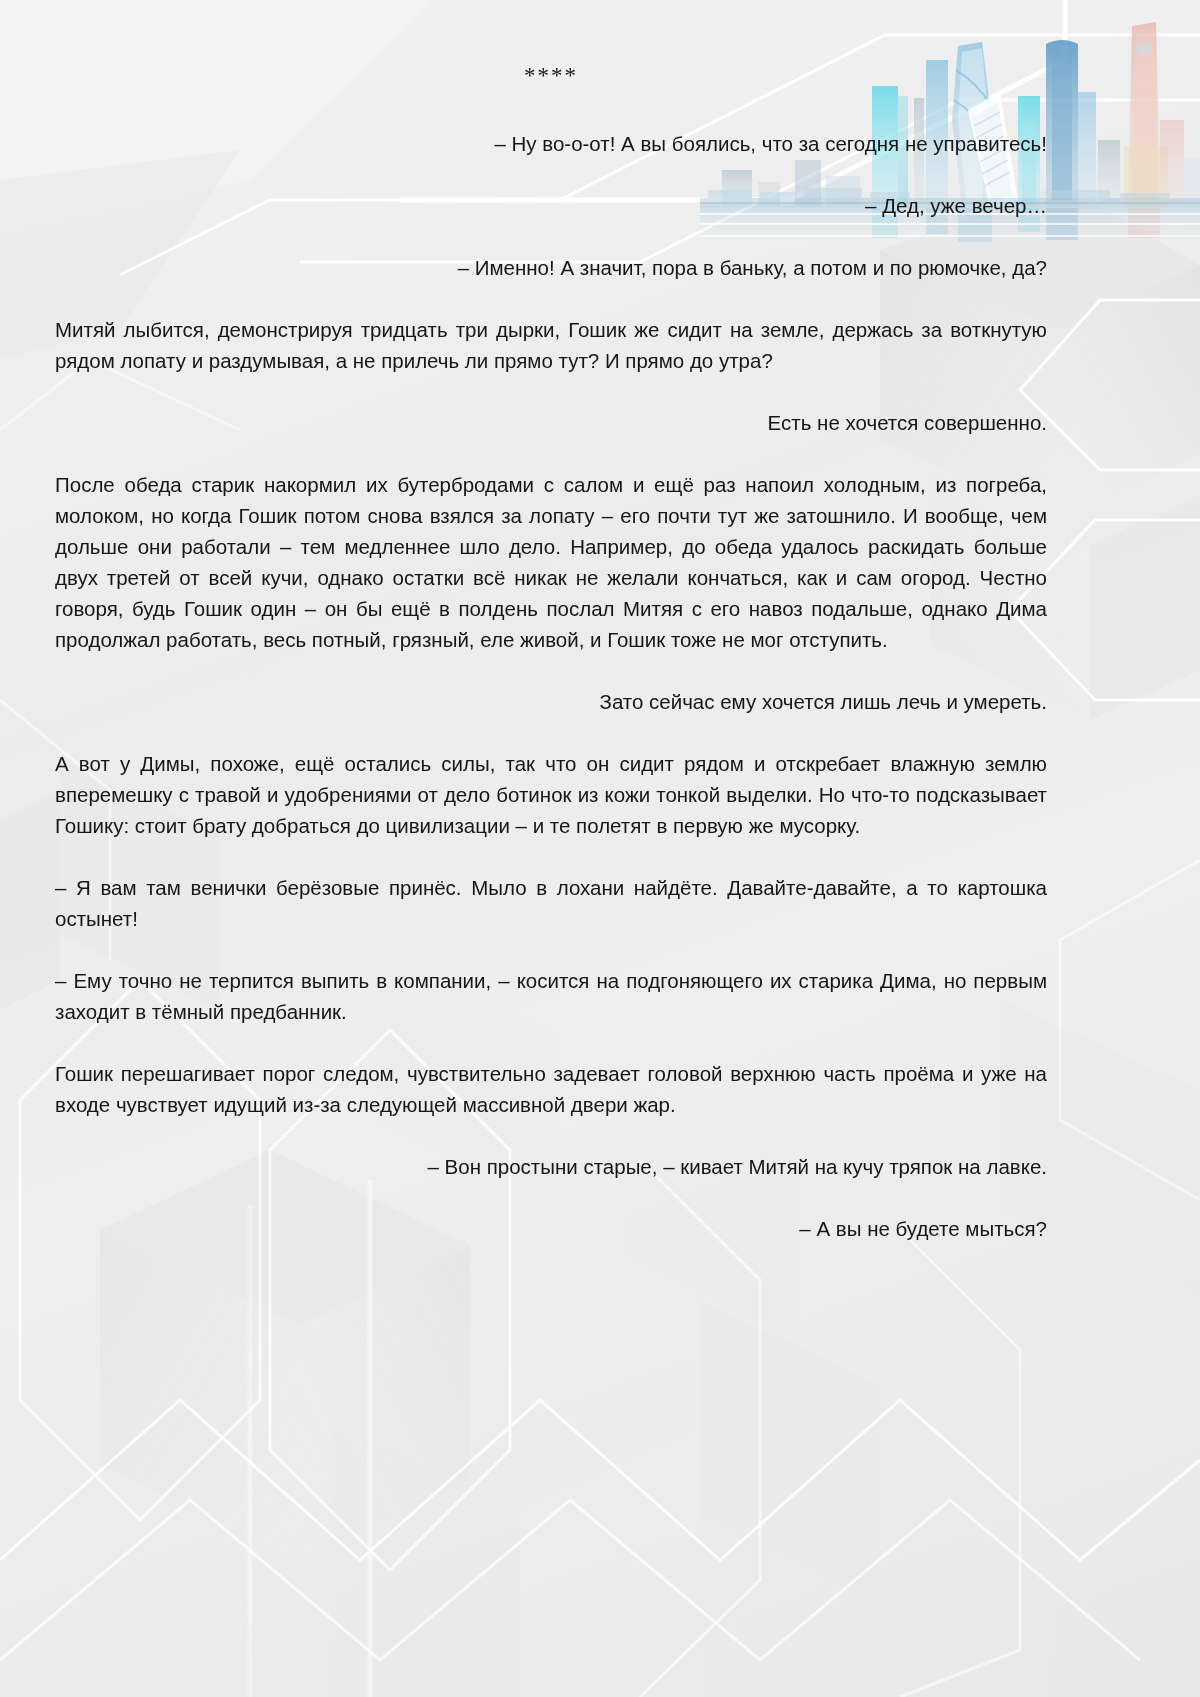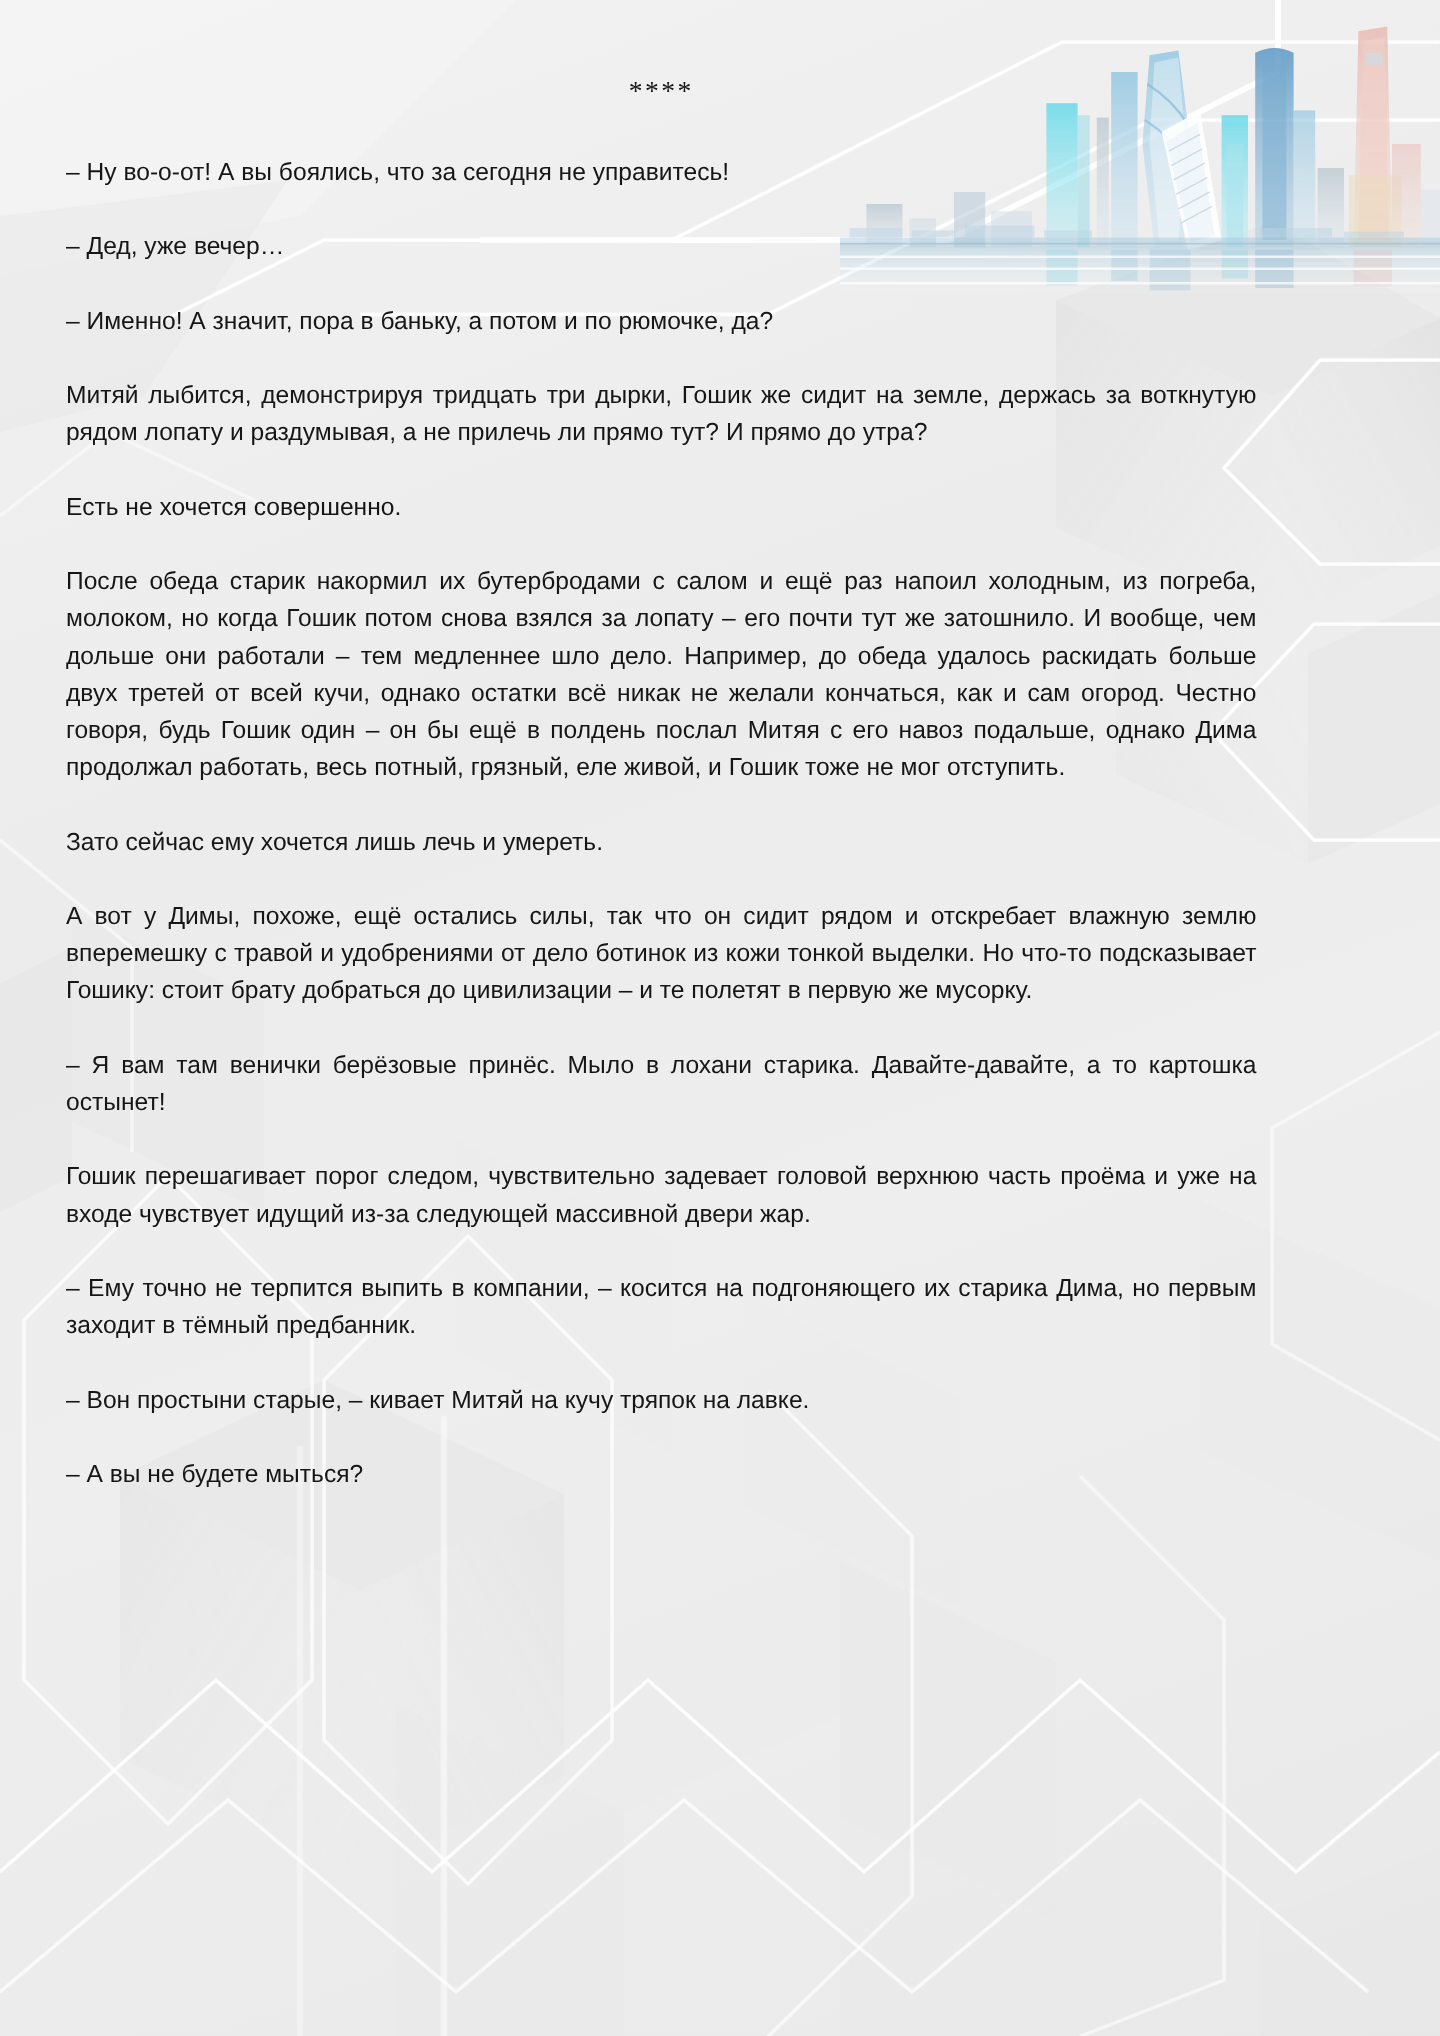--- a/index.html
+++ b/index.html
@@ -92,21 +92,21 @@
   }
   p.para:last-child { margin-bottom: 16px; }
 
   p.para.dialog {
     text-indent: 0;
   }
   p.para.narr {
     text-indent: 0;
   }
   
-  p.para.short { text-align: left; }
+  p.para.short { text-align: right; }
 </style>
 </head>
 <body>
 
 <div class="page">
 
   <div class="bg-base"></div>
 
   <div class="bg-poly">
     <svg viewBox="0 0 1200 1697" preserveAspectRatio="none" xmlns="http://www.w3.org/2000/svg">
@@ -304,21 +304,21 @@
 
     <div class="body-text">
       <p class="para dialog short">– Ну во-о-от! А вы боялись, что за сегодня не управитесь!</p>
       <p class="para dialog short">– Дед, уже вечер…</p>
       <p class="para dialog short">– Именно! А значит, пора в баньку, а потом и по рюмочке, да?</p>
       <p class="para narr">Митяй лыбится, демонстрируя тридцать три дырки, Гошик же сидит на земле, держась за воткнутую рядом лопату и раздумывая, а не прилечь ли прямо тут? И прямо до утра?</p>
       <p class="para narr short">Есть не хочется совершенно.</p>
       <p class="para narr">После обеда старик накормил их бутербродами с салом и ещё раз напоил холодным, из погреба, молоком, но когда Гошик потом снова взялся за лопату – его почти тут же затошнило. И вообще, чем дольше они работали – тем медленнее шло дело. Например, до обеда удалось раскидать больше двух третей от всей кучи, однако остатки всё никак не желали кончаться, как и сам огород. Честно говоря, будь Гошик один – он бы ещё в полдень послал Митяя с его навоз подальше, однако Дима продолжал работать, весь потный, грязный, еле живой, и Гошик тоже не мог отступить.</p>
       <p class="para narr short">Зато сейчас ему хочется лишь лечь и умереть.</p>
       <p class="para narr">А вот у Димы, похоже, ещё остались силы, так что он сидит рядом и отскребает влажную землю вперемешку с травой и удобрениями от дело ботинок из кожи тонкой выделки. Но что-то подсказывает Гошику: стоит брату добраться до цивилизации – и те полетят в первую же мусорку.</p>
-      <p class="para dialog">– Я вам там венички берёзовые принёс. Мыло в лохани старика. Давайте-давайте, а то картошка остынет!</p>
+      <p class="para dialog">– Я вам там венички берёзовые принёс. Мыло в лохани найдёте. Давайте-давайте, а то картошка остынет!</p>
+      <p class="para dialog">– Ему точно не терпится выпить в компании, – косится на подгоняющего их старика Дима, но первым заходит в тёмный предбанник.</p>
       <p class="para narr">Гошик перешагивает порог следом, чувствительно задевает головой верхнюю часть проёма и уже на входе чувствует идущий из-за следующей массивной двери жар.</p>
-      <p class="para dialog">– Ему точно не терпится выпить в компании, – косится на подгоняющего их старика Дима, но первым заходит в тёмный предбанник.</p>
       <p class="para dialog short">– Вон простыни старые, – кивает Митяй на кучу тряпок на лавке.</p>
       <p class="para dialog short">– А вы не будете мыться?</p>
     </div>
 
   </div>
 </div>
 
 </body></html>

